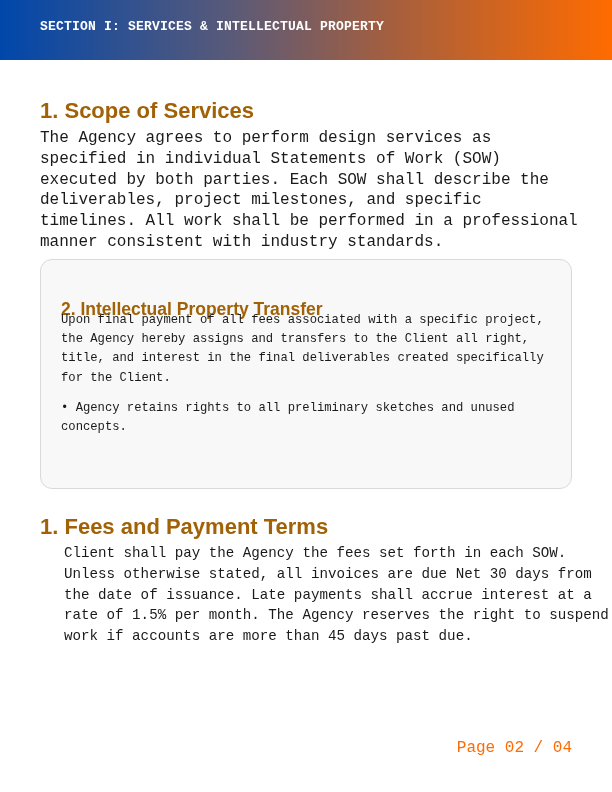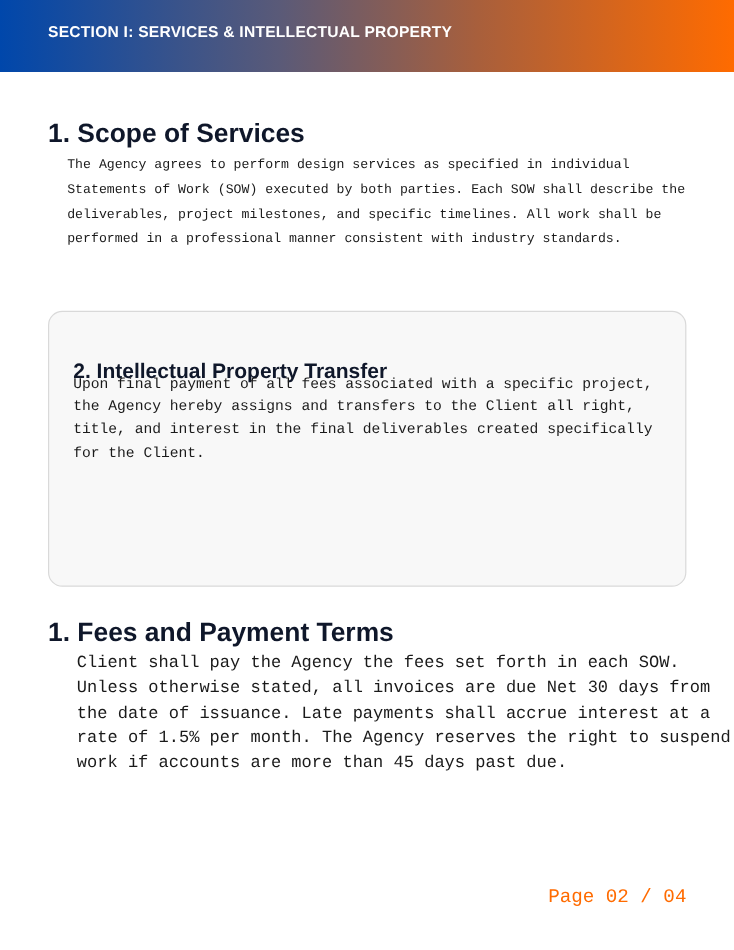--- a/index.html
+++ b/index.html
@@ -18,51 +18,51 @@
       left: 0; top: 0;
       width: 612px;
       height: 60px;
       background: linear-gradient(90deg, #0047AB 0%, #5a5a78 38%, #a85f3c 65%, #FF6B00 100%);
     }
     .header-title {
       position: absolute;
       left: 40px;
       top: 19px;
       color: #ffffff;
-      font-family: Liberation Sans, sans-serif;
+      font-family: Liberation Mono, monospace;
       font-weight: bold;
       font-size: 13px;
       letter-spacing: 0.2px;
       white-space: nowrap;
     }
     .h-section {
       font-family: "Liberation Sans", "DejaVu Sans", sans-serif;
       font-weight: bold;
-      color: #0f172a;
+      color: #a16207;
       margin: 0;
       white-space: nowrap;
     }
     .body-text {
       font-family: "Liberation Mono", "DejaVu Sans Mono", monospace;
       color: #1a1a1a;
       margin: 0;
     }
     #s1-title {
       position: absolute;
       left: 40px;
       top: 98px;
       font-size: 22px;
       line-height: 26px;
     }
     #s1-body {
       position: absolute;
-      left: 56px;
+      left: 40px;
       top: 128px;
       width: 540px;
-      font-size: 11px;
+      font-size: 16px;
       line-height: 20.8px;
     }
     .ip-box {
       position: absolute;
       left: 40px;
       top: 259px;
       width: 530px;
       height: 228px;
       background: #f8f8f8;
       border: 1px solid #d9d9d9;
@@ -127,18 +127,19 @@
 <div class="header-band">
   <div class="header-title">SECTION I: SERVICES &amp; INTELLECTUAL PROPERTY</div>
 </div>
 
 <h2 id="s1-title" class="h-section">1. Scope of Services</h2>
 <p id="s1-body" class="body-text">The Agency agrees to perform design services as specified in individual Statements of Work (SOW) executed by both parties. Each SOW shall describe the deliverables, project milestones, and specific timelines. All work shall be performed in a professional manner consistent with industry standards.</p>
 
 <div class="ip-box">
   <h3 id="s2-title" class="h-section">2. Intellectual Property Transfer</h3>
   <p id="s2-body" class="body-text">Upon final payment of all fees associated with a specific project, the Agency hereby assigns and transfers to the Client all right, title, and interest in the final deliverables created specifically for the Client.</p>
+  <p id="bullet-1" class="body-text ip-bullet">• Agency retains rights to all preliminary sketches and unused concepts.</p>
 </div>
 
 <h2 id="s3-title" class="h-section">1. Fees and Payment Terms</h2>
 <p id="s3-body" class="body-text">Client shall pay the Agency the fees set forth in each SOW. Unless otherwise stated, all invoices are due Net 30 days from the date of issuance. Late payments shall accrue interest at a rate of 1.5% per month. The Agency reserves the right to suspend work if accounts are more than 45 days past due.</p>
 
 <div class="footer-page">Page 02 / 04</div>
 
 </body></html>

